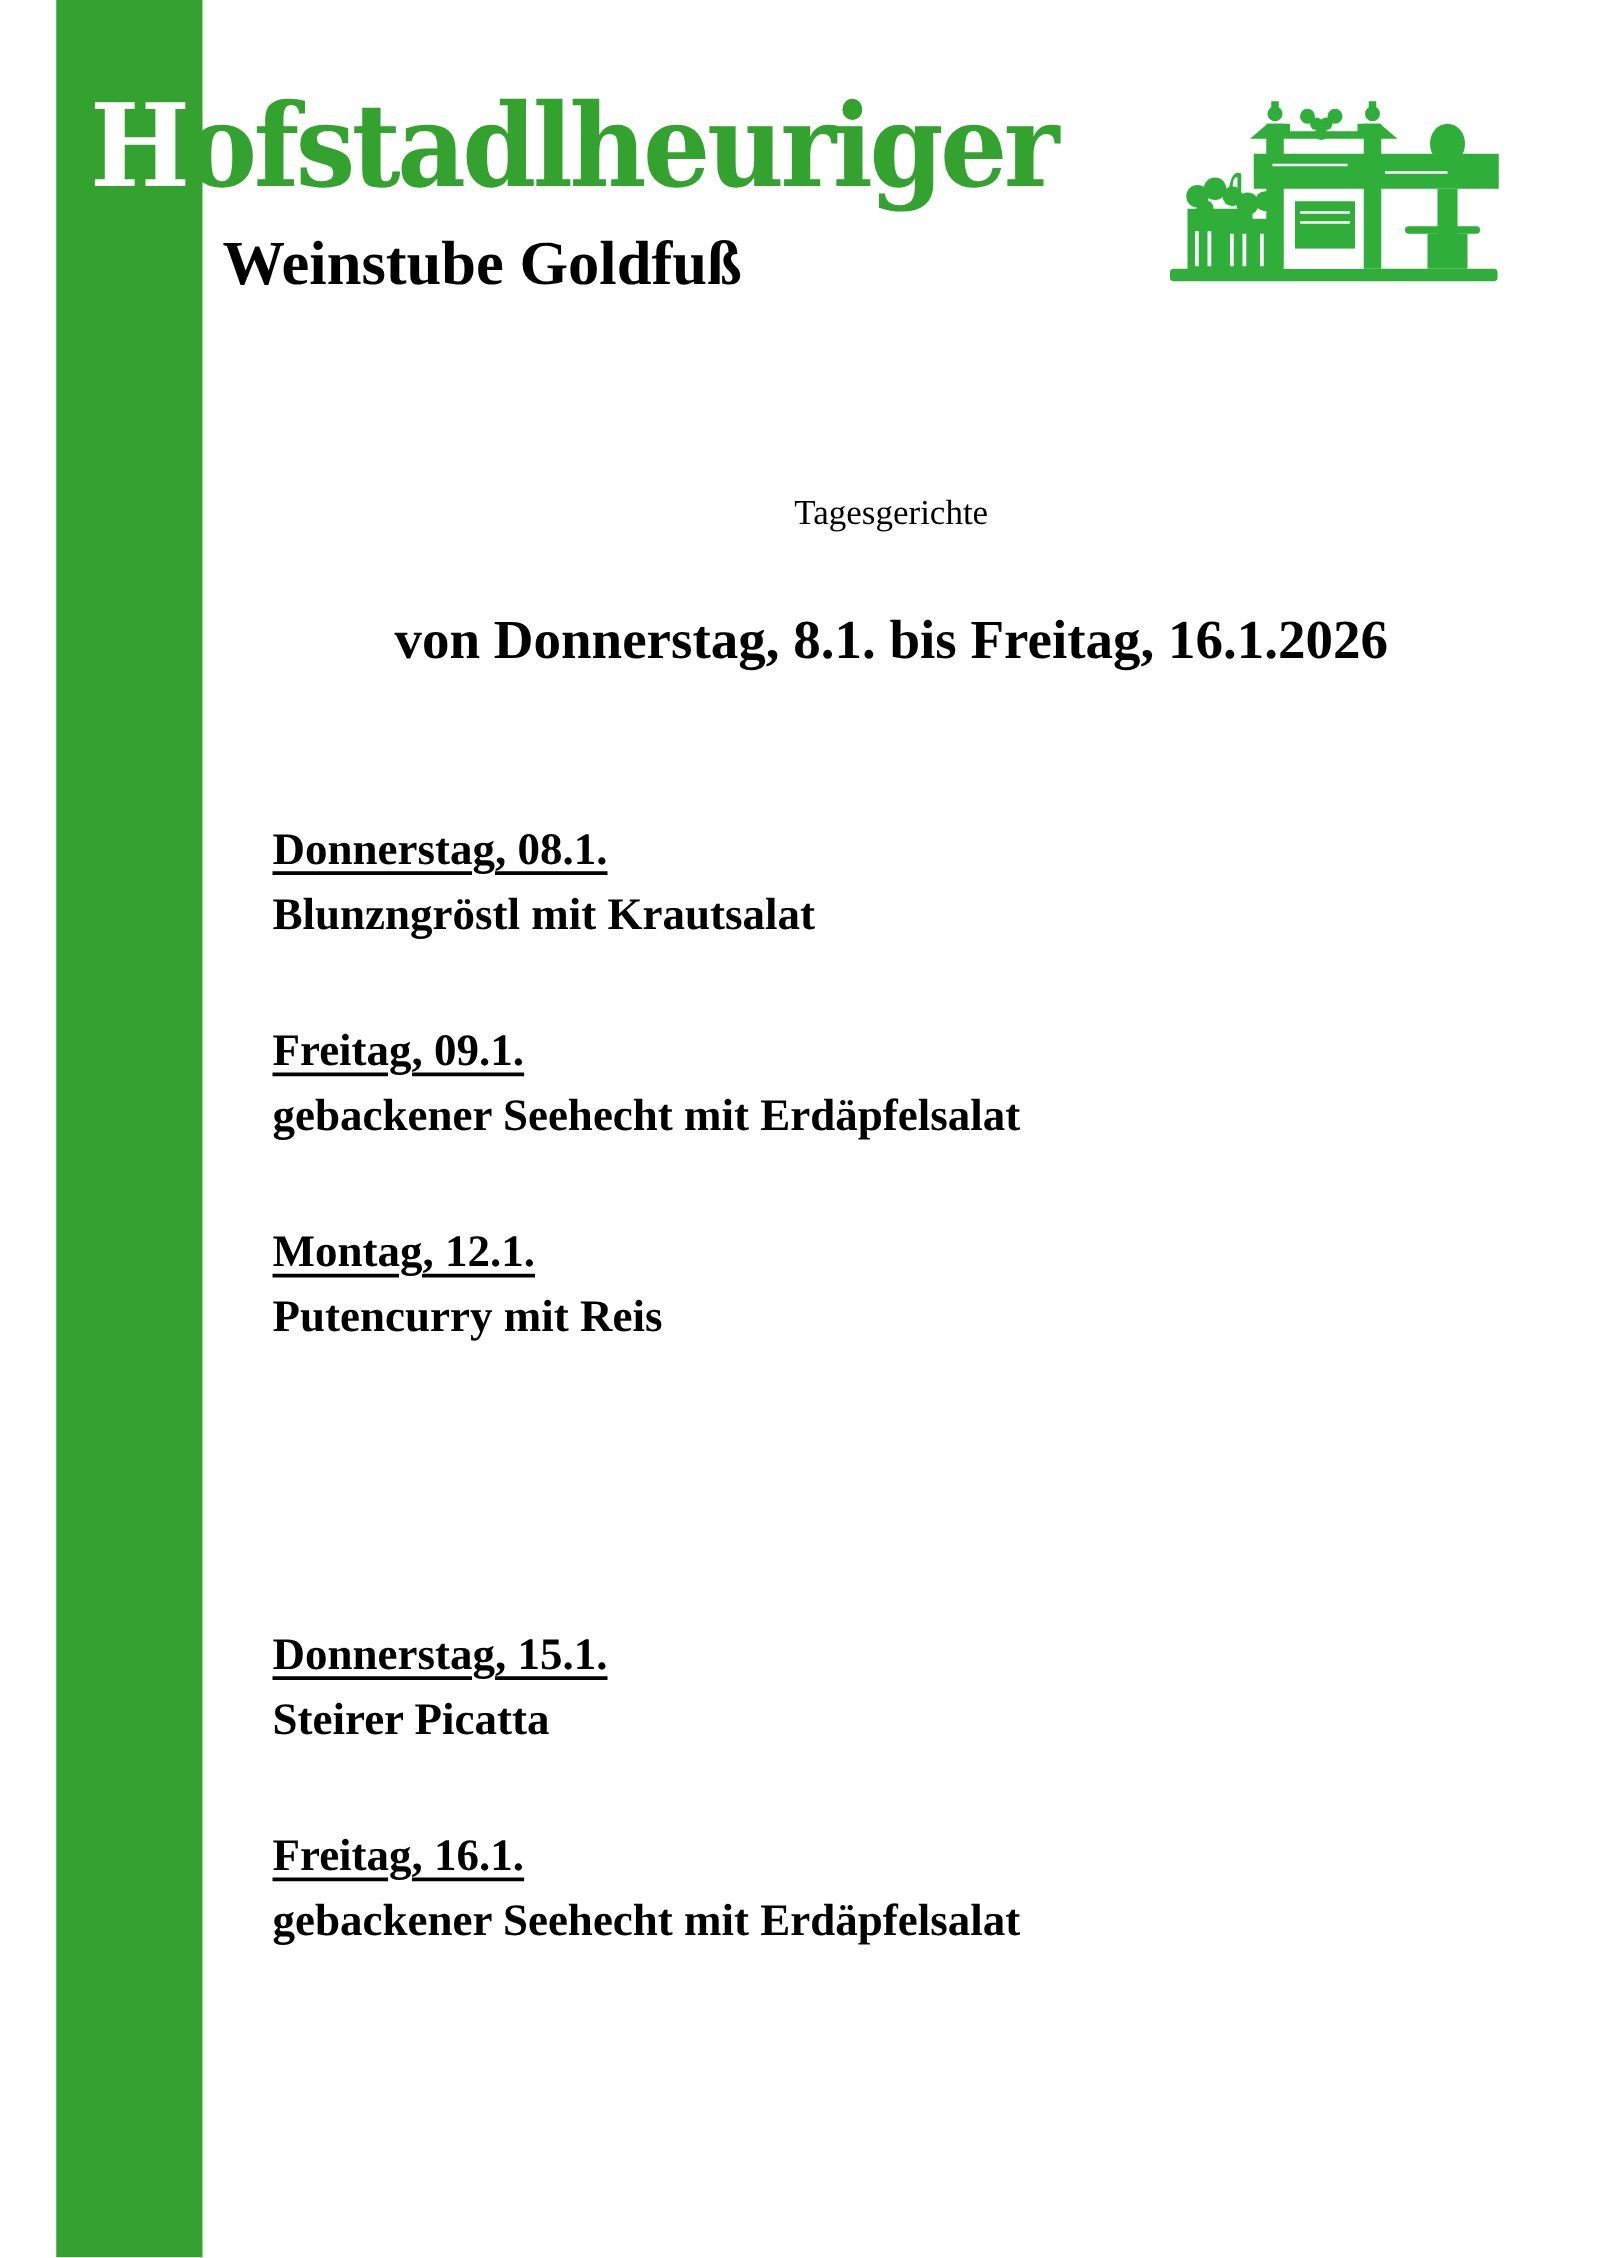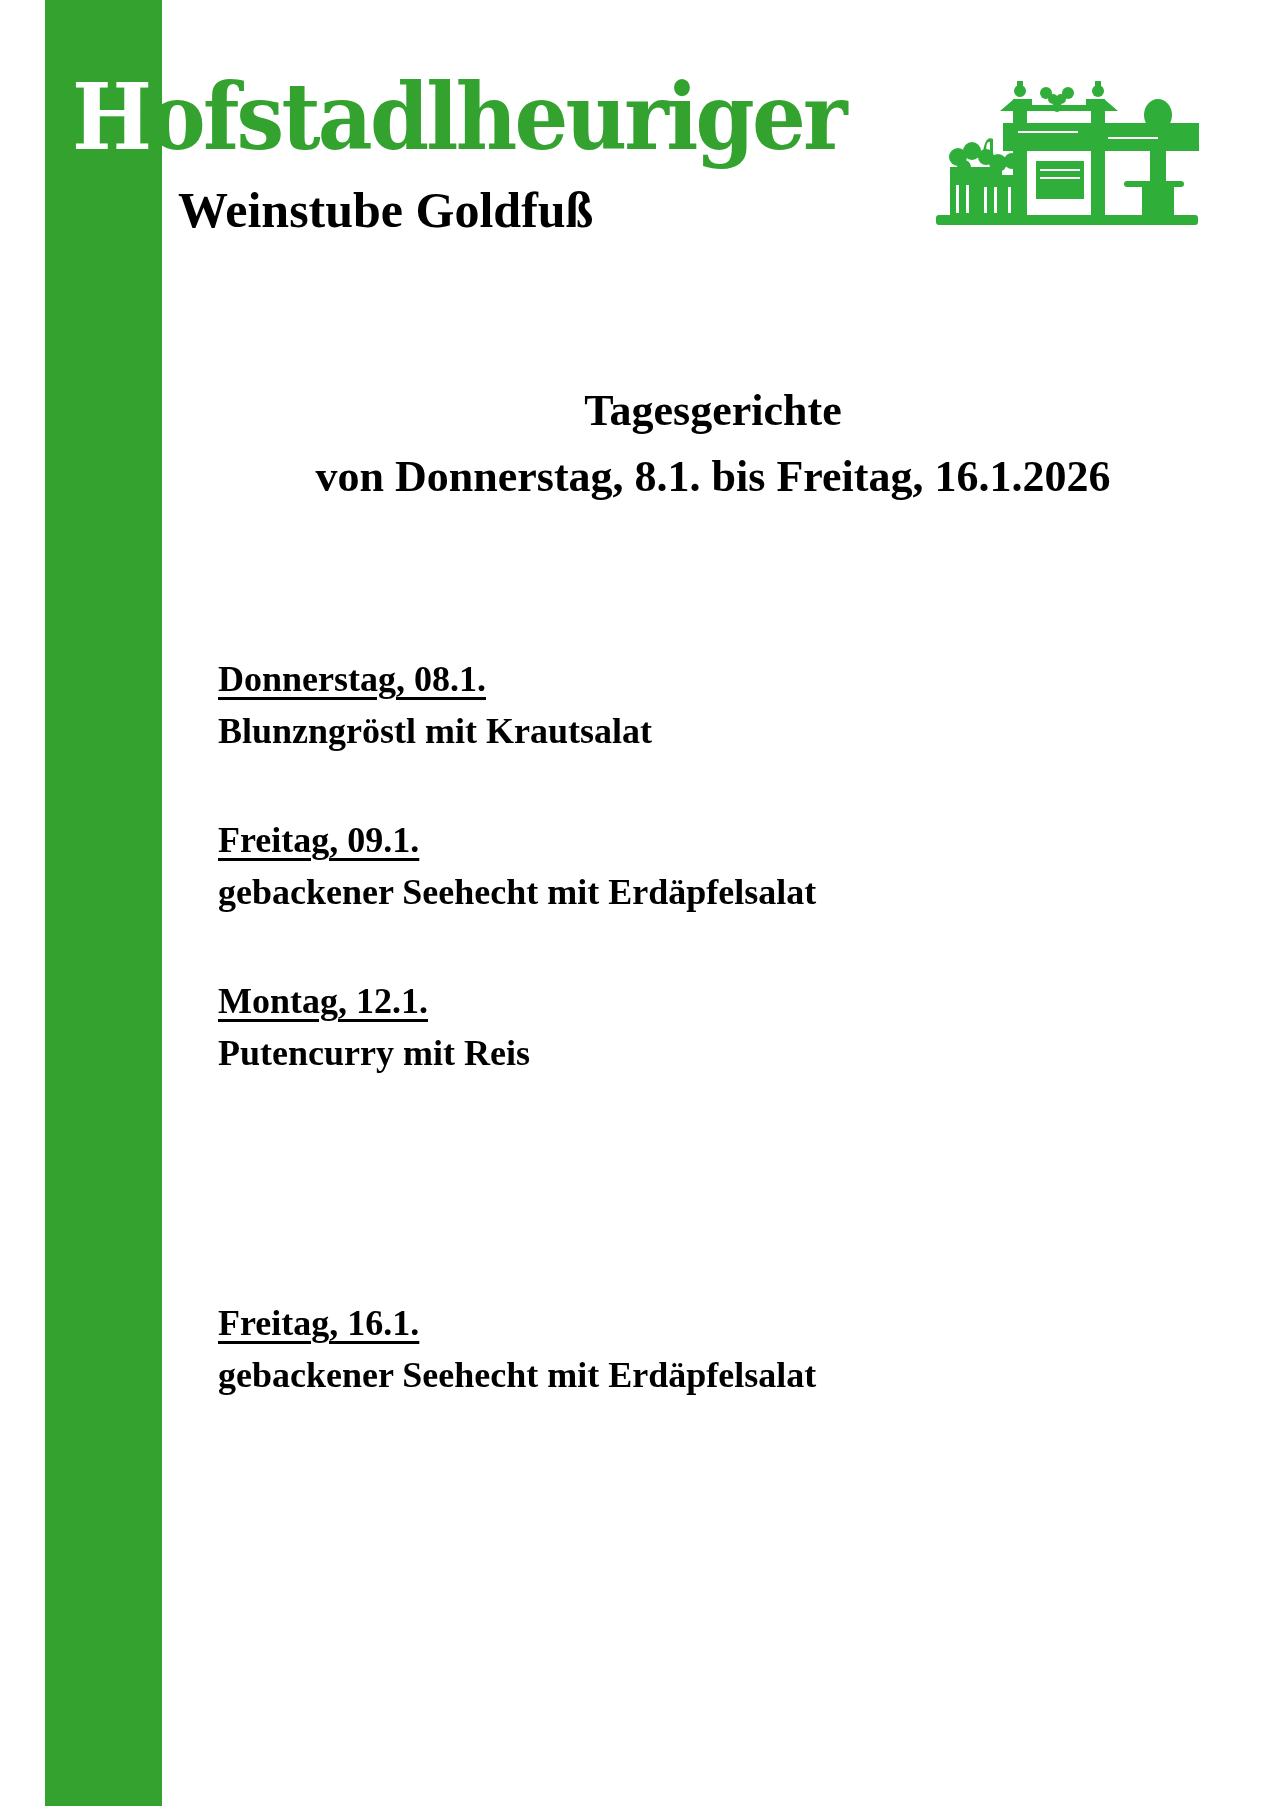--- a/index.html
+++ b/index.html
@@ -78,36 +78,40 @@
       <rect x="112" y="102" width="40" height="2"></rect>
     <rect x="28" y="110" width="3" height="28"></rect>
       <rect x="38" y="110" width="3" height="28"></rect>
     <rect x="56" y="112" width="3" height="26"></rect>
       <rect x="66" y="112" width="3" height="26"></rect>
     <rect x="80" y="112" width="3" height="26"></rect>
   </g>
 </svg>
 
 <div class="heading-wrap">
-  <div class="heading-line line" style="font-size:44px;font-weight:bold;line-height:66px;white-space:nowrap;">Tagesgerichte</div>
-  <div class="heading-line line" style="font-size:44px;font-weight:bold;line-height:66px;white-space:nowrap;">von Donnerstag, 8.1. bis Freitag, 16.1.2026</div>
+  <div class="heading-line line" style="font-size:28px;font-weight:normal;line-height:66px;white-space:nowrap;">Tagesgerichte</div>
+  <div class="heading-line line" style="font-size:44px;font-weight:bold;line-height:66px;white-space:nowrap;margin-top:35px;">von Donnerstag, 8.1. bis Freitag, 16.1.2026</div>
 </div>
 
 <div class="menu">
   <div class="menu-entry">
     <div class="menu-day">Donnerstag, 08.1.</div>
     <div class="menu-dish">Blunzngröstl mit Krautsalat</div>
   </div>
   <div class="menu-entry">
     <div class="menu-day">Freitag, 09.1.</div>
     <div class="menu-dish">gebackener Seehecht mit Erdäpfelsalat</div>
   </div>
   <div class="menu-entry">
     <div class="menu-day">Montag, 12.1.</div>
     <div class="menu-dish">Putencurry mit Reis</div>
   </div>
   <div class="menu-entry">
   </div>
   <div class="menu-entry">
+    <div class="menu-day">Donnerstag, 15.1.</div>
+    <div class="menu-dish">Steirer Picatta</div>
+  </div>
+  <div class="menu-entry">
     <div class="menu-day">Freitag, 16.1.</div>
     <div class="menu-dish">gebackener Seehecht mit Erdäpfelsalat</div>
   </div>
 </div>
 
 </body></html>

